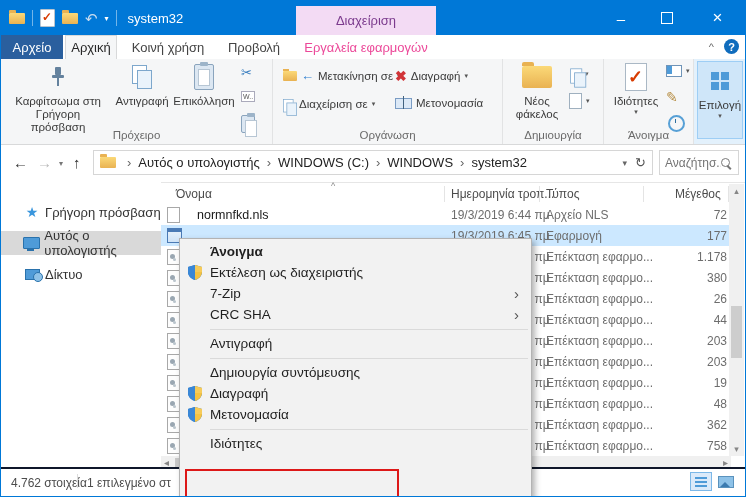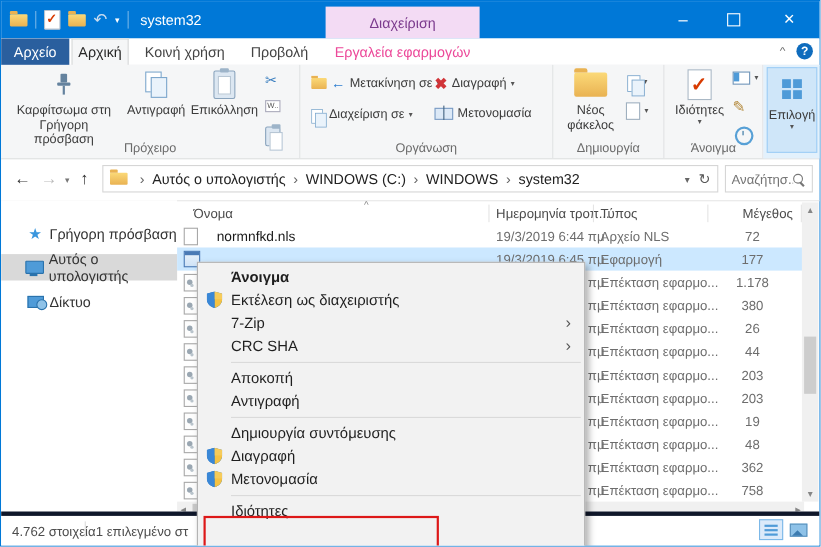--- a/index.html
+++ b/index.html
@@ -95,36 +95,36 @@
   .listhead{position:absolute;left:160px;top:183px;width:570px;height:20px;font-size:12px;color:#4c4c4c;}
   .hcol{position:absolute;top:3px;}
   .hsep{position:absolute;top:2px;width:1px;height:16px;background:#e4e4e4;}
   .sortmark{position:absolute;left:170px;top:-3px;font-size:9px;color:#888;}
   .frow{position:absolute;left:160px;width:570px;height:21px;font-size:12px;color:#6d6d6d;}
   .frow.sel{background:#cce8ff;}
   .fic{position:absolute;left:6px;top:3px;}
   .c-name{position:absolute;left:24px;top:4px;color:#1a1a1a;font-size:12.5px;margin-left:12px;}
   .c-date{position:absolute;left:290px;top:4px;}
   .c-type{position:absolute;left:385px;top:4px;}
-  .c-size{position:absolute;left:480px;width:86px;top:4px;text-align:center;}
+  .c-size{position:absolute;left:480px;width:86px;top:4px;text-align:right;}
   .idoc{width:11px;height:14px;background:#fff;border:1px solid #a8a8a8;display:inline-block;}
   .idll{width:11px;height:14px;background:#fdfdfd;border:1px solid #a8a8a8;position:relative;display:inline-block;}
   .idll::before{content:"";position:absolute;left:2px;top:4px;width:5px;height:5px;border-radius:50%;background:#9aa7b2;}
   .idll::after{content:"";position:absolute;left:5px;top:8px;width:3px;height:3px;border-radius:50%;background:#b9c4cc;}
   .iapp{width:13px;height:13px;background:linear-gradient(#eaf3fb,#cfe3f7);border:1px solid #4a7ab5;position:relative;display:inline-block;}
   .iapp::before{content:"";position:absolute;left:0;top:0;right:0;height:3px;background:#4a7ab5;}
   
   .vscroll{position:absolute;right:1px;top:183px;width:15px;height:272px;background:#f0f0f0;}
   .vthumb{position:absolute;left:2px;top:122px;width:11px;height:52px;background:#cdcdcd;}
   .sgl{position:absolute;width:100%;text-align:center;color:#868686;font-size:9px;}
   .hscroll{position:absolute;left:160px;top:455px;width:570px;height:14px;background:#f0f0f0;}
   .hthumb{position:absolute;left:14px;top:2px;width:280px;height:10px;background:#c8c8c8;}
   .hgl{position:absolute;top:1px;color:#868686;font-size:10px;}
   
-  .statusbar{position:absolute;left:0;bottom:0;right:0;height:27px;background:#fff;border-top:4px solid #0f172a;font-size:12px;color:#4d4d4d;}
+  .statusbar{position:absolute;left:0;bottom:0;right:0;height:27px;background:#fff;border-top:2px solid #0f172a;font-size:12px;color:#4d4d4d;}
   .st1{position:absolute;left:10px;top:7px;}
   .stsep{position:absolute;left:76px;top:5px;width:1px;height:14px;background:#dcdcdc;}
   .st2{position:absolute;left:86px;top:7px;white-space:nowrap;}
   .viewbtns{position:absolute;right:8px;top:3px;display:flex;gap:3px;}
   .vbtn{width:22px;height:19px;box-sizing:border-box;display:flex;align-items:center;justify-content:center;}
   .vbtn.active{border:1px solid #7cb8e8;background:#dbeafa;}
   .idetails{display:flex;flex-direction:column;gap:2px;}
   .idetails i{display:block;width:12px;height:2px;background:#4f9bd8;}
   .ithumbview{width:14px;height:10px;background:#8ec2e8;border:1px solid #5a92bd;position:relative;}
   .ithumbview::after{content:"";position:absolute;left:1px;bottom:0;border-left:5px solid transparent;border-right:5px solid transparent;border-bottom:5px solid #3c7bb0;}
@@ -474,21 +474,20 @@
     </div>
     <div class="mi">
       <span>7-Zip</span>
       <span class="sub">›</span>
     </div>
     <div class="mi">
       <span>CRC SHA</span>
       <span class="sub">›</span>
     </div>
     <div class="msep"></div>
-    <div class="mi">Αποκοπή</div>
     <div class="mi">Αντιγραφή</div>
     <div class="msep"></div>
     <div class="mi">Δημιουργία συντόμευσης</div>
     <div class="mi">
       <span class="shield">
         <svg width="14" height="15" viewBox="0 0 14 15">
             <path d="M7 0l7 2v5c0 4-3.5 7-7 8-3.5-1-7-4-7-8V2z" fill="#1b6fc4"></path>
             <path d="M7 0l7 2v5c0 4-3.5 7-7 8z" fill="#f5c242"></path>
             <path d="M7 0v15c-3.5-1-7-4-7-8V2z" fill="#3a87d6"></path>
             <path d="M7 0l7 2v5h-7z" fill="#f7d06b" opacity=".6"></path>

